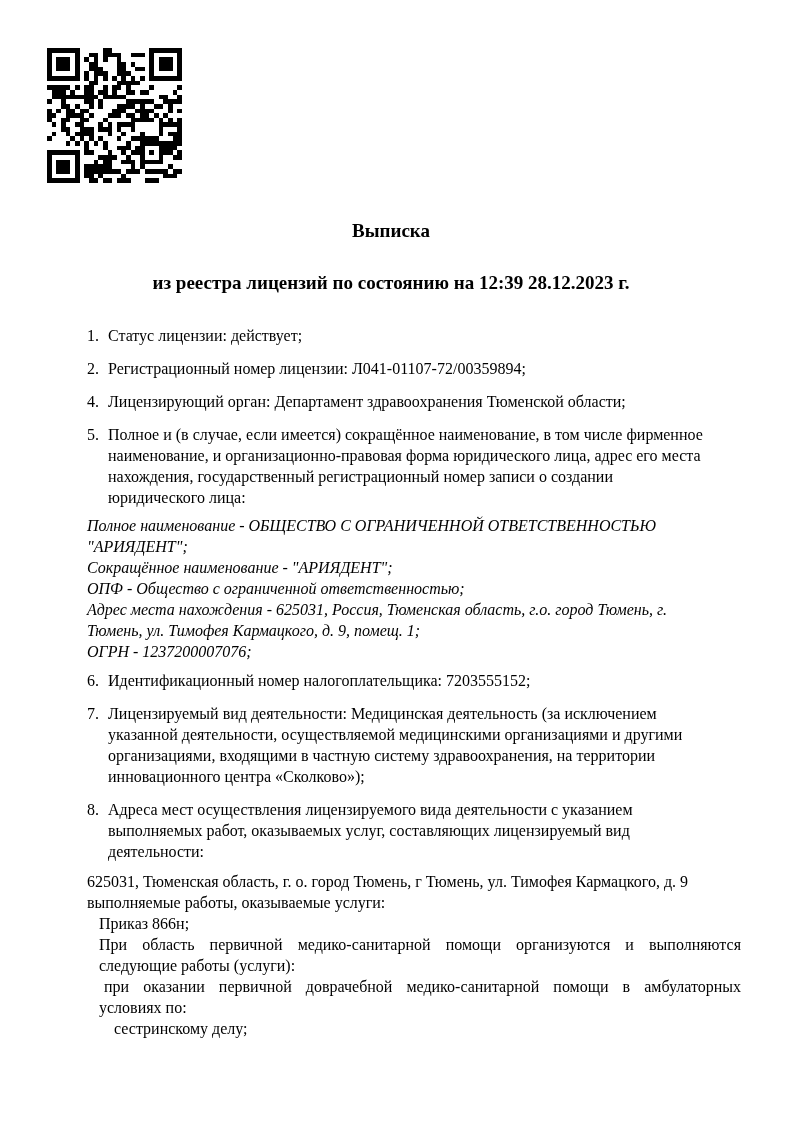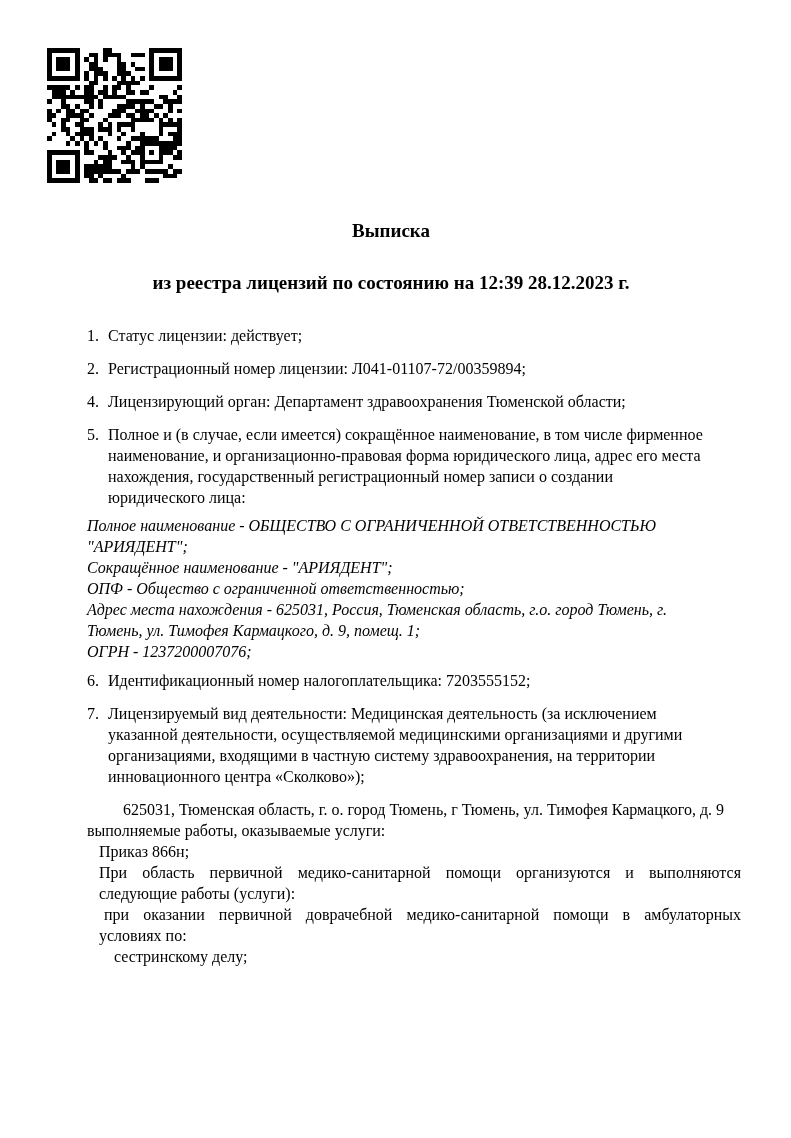--- a/index.html
+++ b/index.html
@@ -11,21 +11,21 @@
   .subtitle{margin-top:26px;}
   .body-text{margin:29px 41px 0 87px;font-size:16px;line-height:21px;}
   .item{margin:0 0 12px 0;}
   .line{white-space:pre;}
   .num{display:inline-block;width:21px;white-space:pre;}
   .cont{padding-left:21px;}
   .block{margin:0;}
   .mb7{margin-bottom:7px;}
   .mb8{margin-bottom:8px;font-style:italic;}
   .mb9{margin-bottom:9px;}
-  .mb0{margin-bottom:0;margin-left:36px;}
+  .mb0{margin-bottom:0;}
   .i1{padding-left:12px;}
   .i2{padding-left:17px;}
   .i3{padding-left:27px;}
   .just{white-space:normal;text-align:justify;text-align-last:justify;}
 </style>
 </head>
 <body>
 
 <div class="page">
 
@@ -497,20 +497,25 @@
       <div class="line"><span class="num">6.</span><span>Идентификационный номер налогоплательщика: 7203555152;</span></div>
     </div>
 
     <div class="item">
       <div class="line"><span class="num">7.</span><span>Лицензируемый вид деятельности: Медицинская деятельность (за исключением</span></div>
       <div class="line cont">указанной деятельности, осуществляемой медицинскими организациями и другими</div>
       <div class="line cont">организациями, входящими в частную систему здравоохранения, на территории</div>
       <div class="line cont">инновационного центра «Сколково»);</div>
     </div>
 
+    <div class="item mb9">
+      <div class="line"><span class="num">8.</span><span>Адреса мест осуществления лицензируемого вида деятельности с указанием</span></div>
+      <div class="line cont">выполняемых работ, оказываемых услуг, составляющих лицензируемый вид</div>
+      <div class="line cont">деятельности:</div>
+    </div>
 
     <div class="block mb0">
       <div class="line">625031, Тюменская область, г. о. город Тюмень, г Тюмень, ул. Тимофея Кармацкого, д. 9</div>
     </div>
 
     <div class="block">
       <div class="line">выполняемые работы, оказываемые услуги:</div>
       <div class="line i1">Приказ 866н;</div>
       <div class="line i1 just">При область первичной медико-санитарной помощи организуются и выполняются</div>
       <div class="line i1">следующие работы (услуги):</div>

